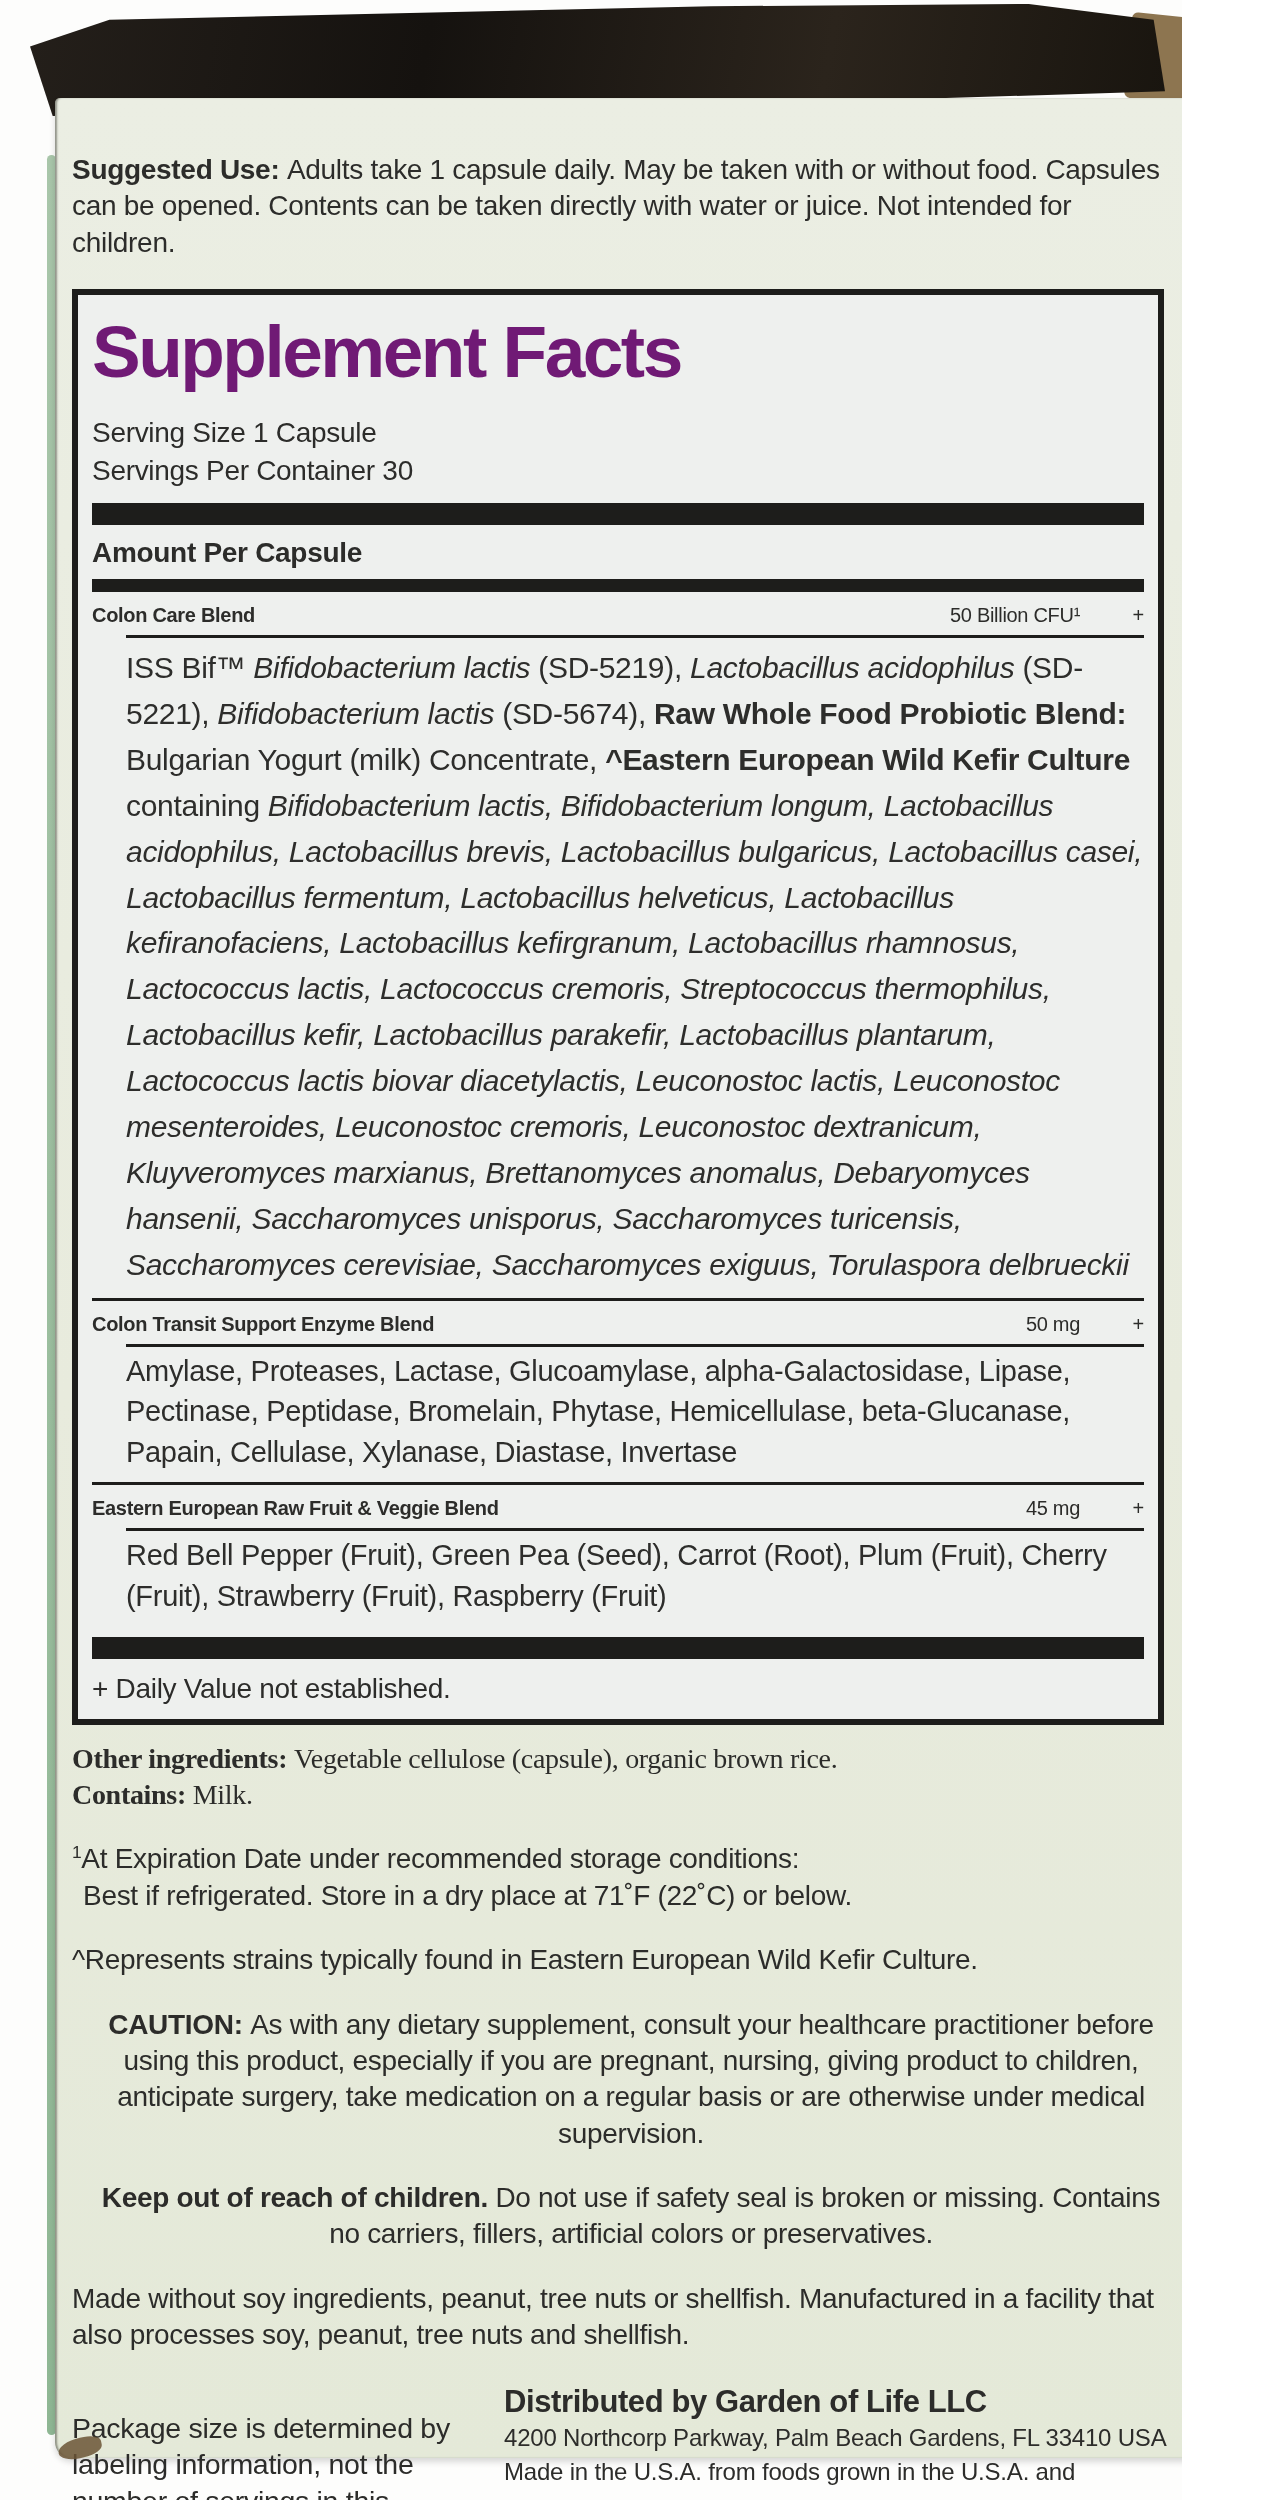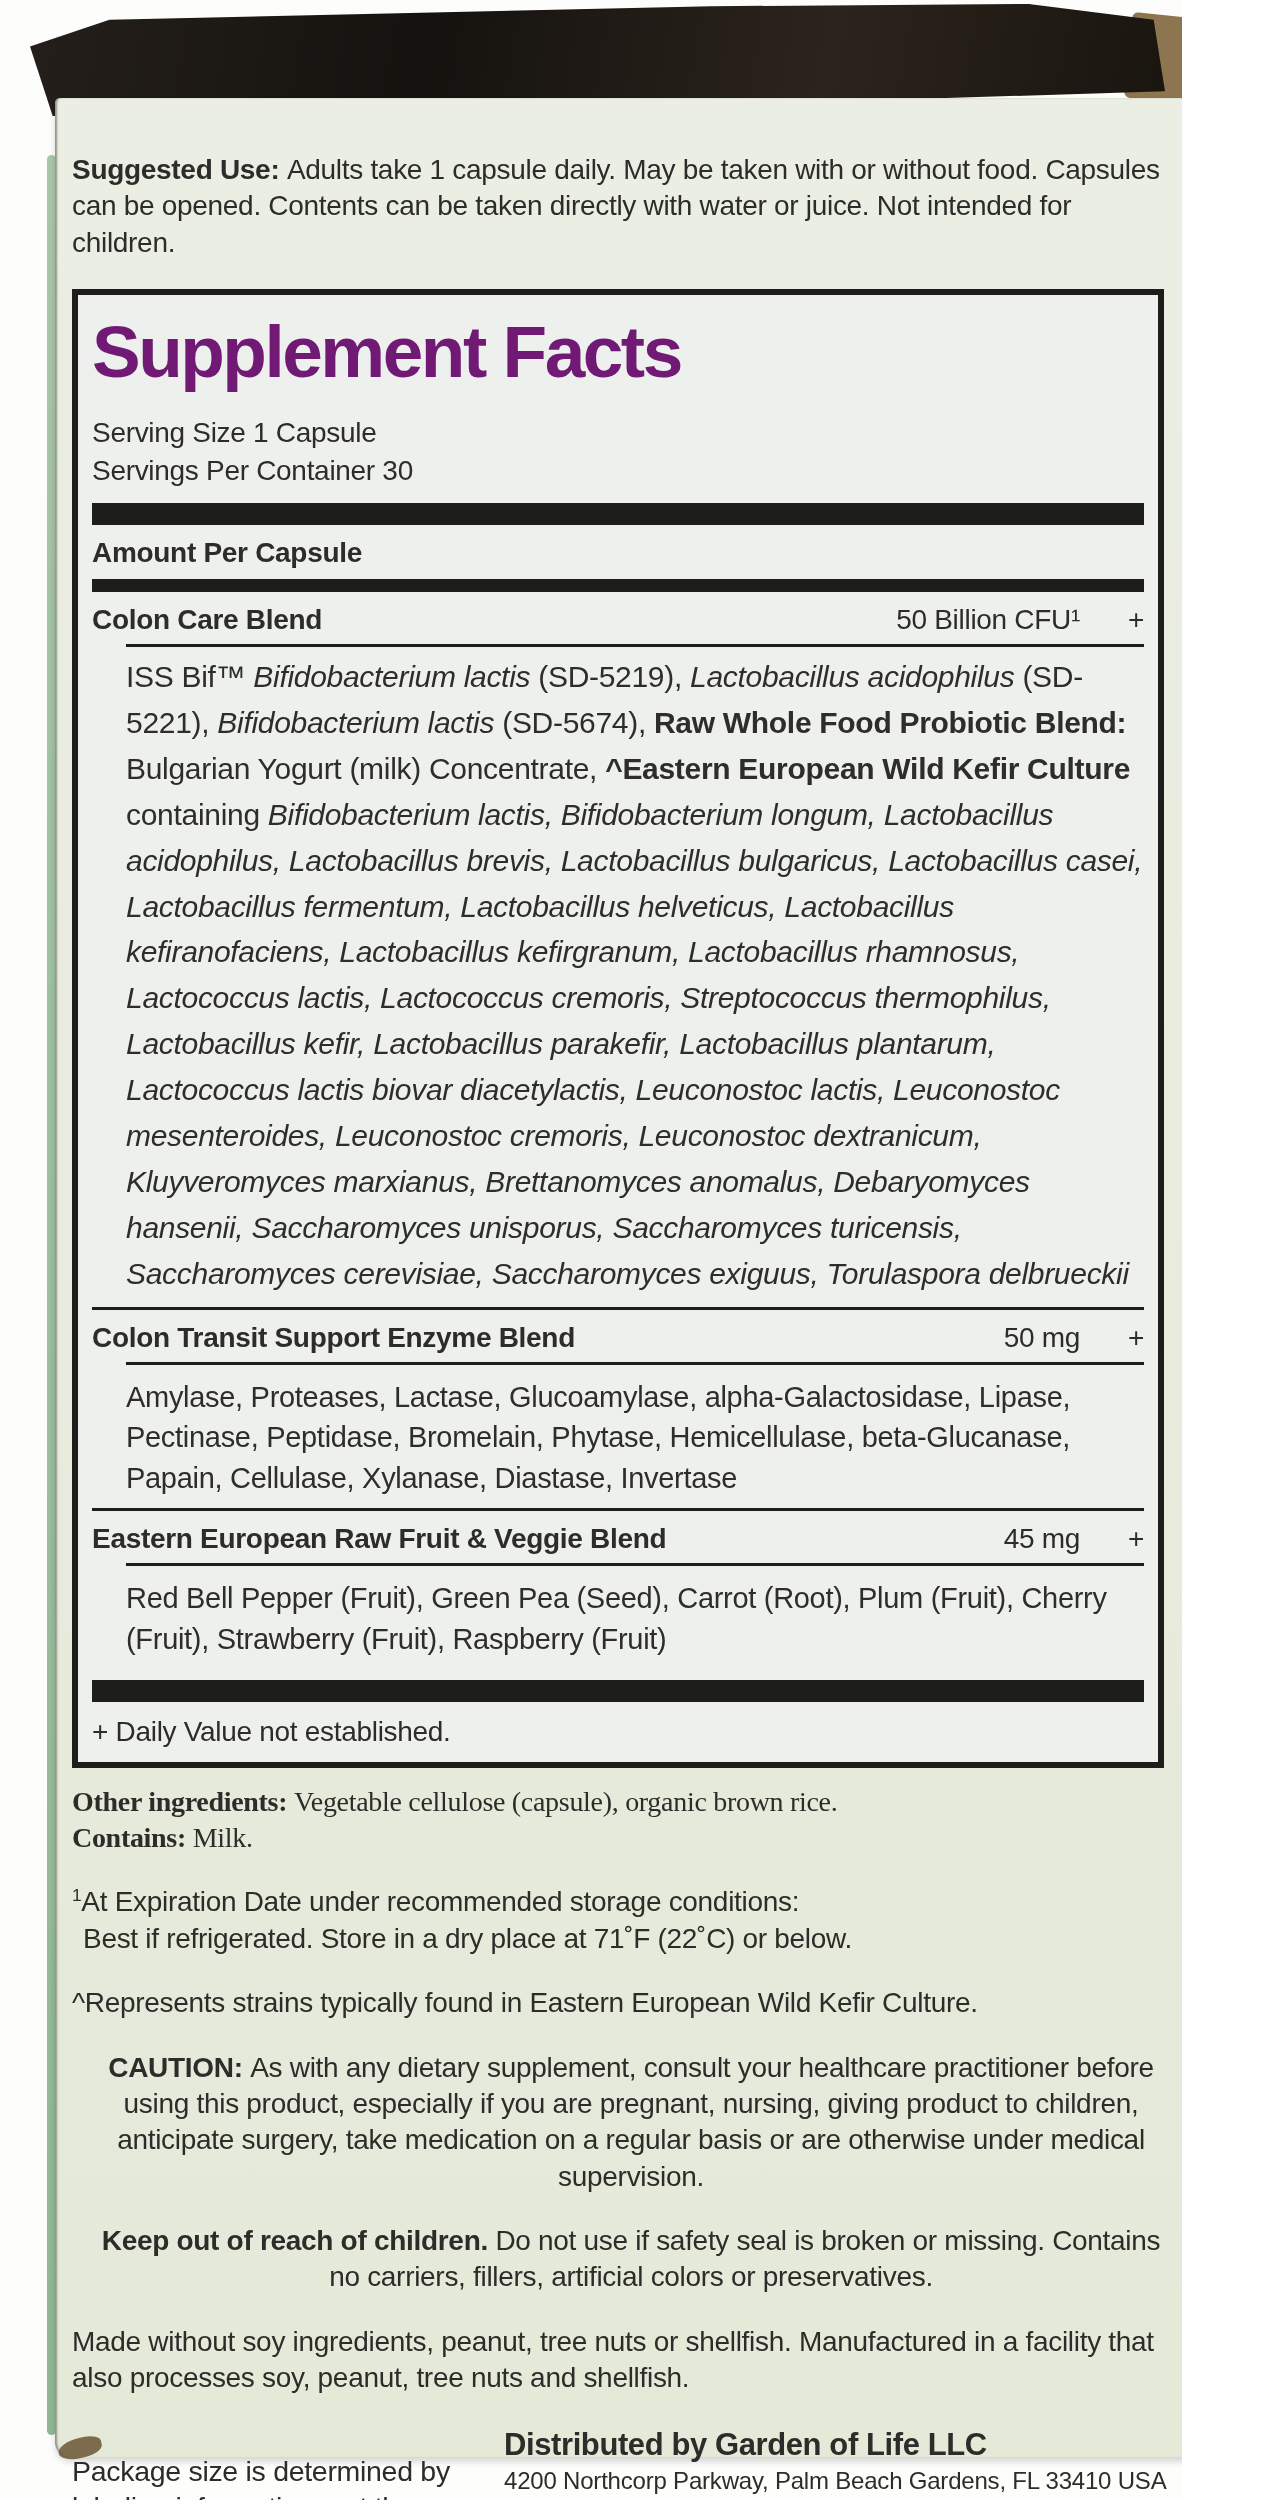--- a/index.html
+++ b/index.html
@@ -53,31 +53,31 @@
   }
   .panel-title{
     font-size:73px;font-weight:bold;letter-spacing:-2.5px;line-height:1.04;
     color:#701a75;margin:11px 0 24px;
   }
   .serving-line{font-size:28px;line-height:1.34;letter-spacing:-.3px;}
   .bar-thick{height:22px;background:#1d1d1b;margin:14px 0 8px;}
   .bar-thick.post{margin:10px 0 6px;}
   .amount-header{font-size:28px;font-weight:bold;padding:4px 0 10px;letter-spacing:-.3px;}
   .bar-med{height:13px;background:#1d1d1b;}
-  .blend-row{display:flex;align-items:baseline;font-size:28px;padding:12px 0 8px;letter-spacing:-.3px;}
+  .blend-row{display:flex;align-items:baseline;font-size:20px;padding:12px 0 8px;letter-spacing:-.3px;}
   .blend-name{font-weight:bold;flex:1 1 auto;}
   .blend-amount{white-space:nowrap;margin-right:4px;}
   .blend-dv{width:60px;text-align:right;}
   .rule{border-top:3px solid #1d1d1b;height:0;}
   .rule.indent{margin-left:34px;}
   .ing{
     font-size:30px;line-height:1.53;letter-spacing:-.3px;color:#2d2d2b;
     margin:0 0 0 34px;padding:7px 0 10px;
   }
-  .ing2{font-size:29px;line-height:1.40;padding:12px 0 10px;}
+  .ing2{font-size:29px;line-height:1.40;padding:4px 0 10px;}
   .dv-footnote{font-size:28px;padding:8px 0 2px;letter-spacing:-.3px;}
   
   .notes-block{margin-top:16px;}
   .note{margin-top:18px;}
   .note.first{margin-top:16px;font-family:Liberation Serif, serif;}
   .note-indent{padding-left:12px;text-align:center;}
   .sup{vertical-align:super;font-size:62%;line-height:0;}
   .exp-line2{padding-left:11px;}
   
   .bottom{display:flex;margin-top:24px;}

